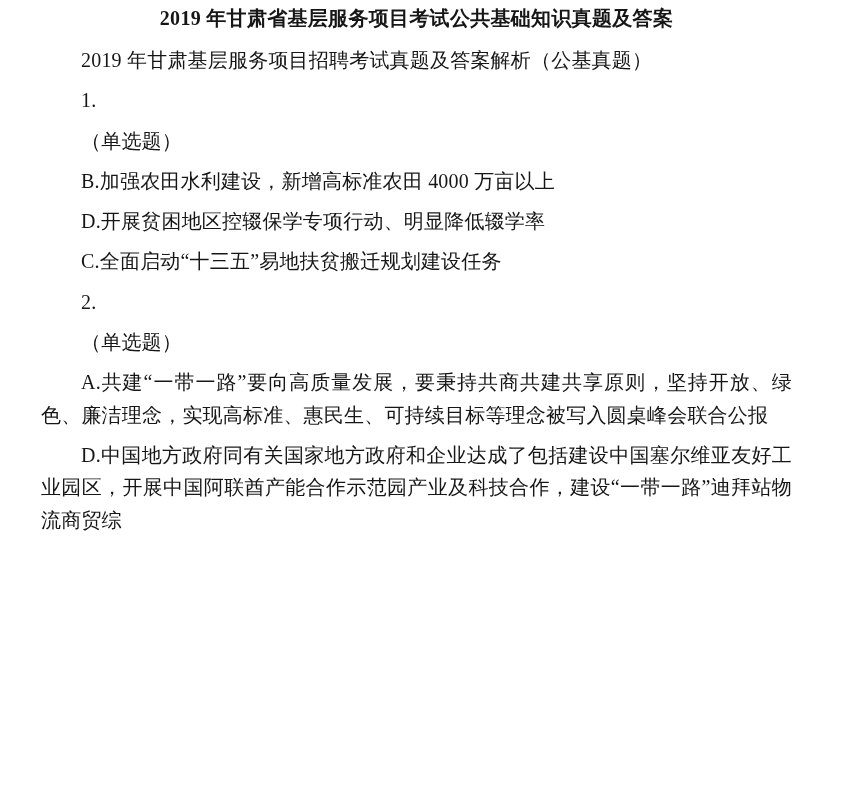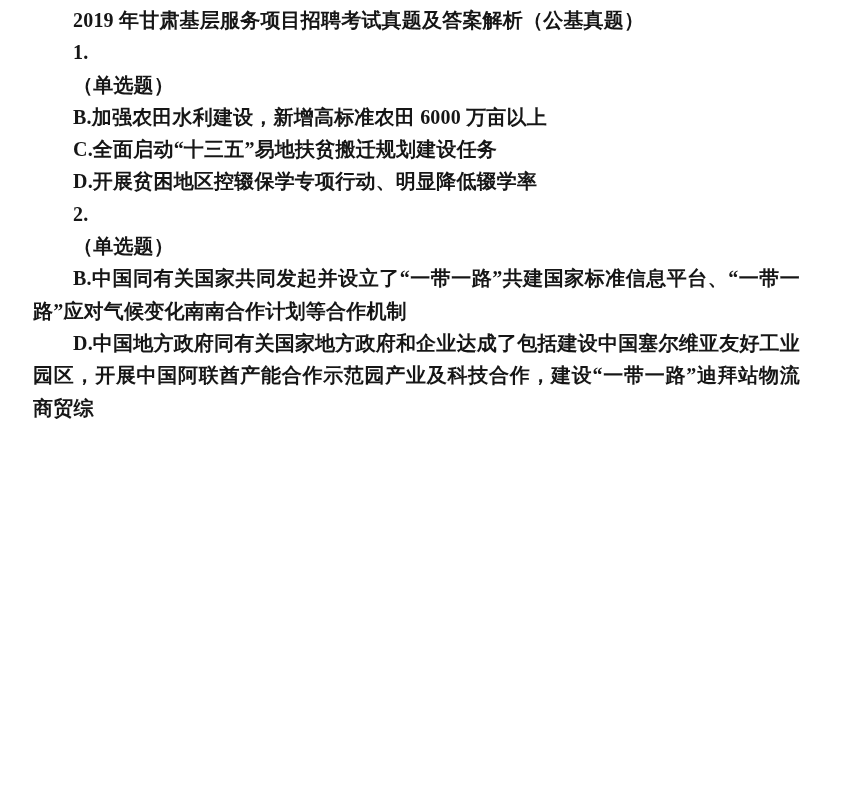--- a/index.html
+++ b/index.html
@@ -21,48 +21,48 @@
     font-size: 20px;
     font-weight: 700;
     text-align: center;
     line-height: 28px;
     margin: 0 0 12px 0;
     letter-spacing: 0.3px;
   }
   .para {
     font-size: 20px;
     line-height: 32.3px;
-    margin: 0;
+    margin: 8px;
     text-align: justify;
     text-indent: 2em;
     letter-spacing: 0.2px;
     word-break: break-all;
-    font-weight: bold;
   }
   .question-block {
     margin: 0;
     padding: 0;
   }
 </style>
 </head>
 <body>
 
 <div class="page">
 
+  <h1 class="doc-title">2019 年甘肃省基层服务项目考试公共基础知识真题及答案</h1>
 
   <p class="para">2019 年甘肃基层服务项目招聘考试真题及答案解析（公基真题）</p>
 
   <div class="question-block">
     <p class="para">1.</p>
     <p class="para">（单选题）</p>
-    <p class="para">B.加强农田水利建设，新增高标准农田 6000 万亩以上</p>
+    <p class="para">B.加强农田水利建设，新增高标准农田 4000 万亩以上</p>
+    <p class="para">D.开展贫困地区控辍保学专项行动、明显降低辍学率</p>
     <p class="para">C.全面启动“十三五”易地扶贫搬迁规划建设任务</p>
-    <p class="para">D.开展贫困地区控辍保学专项行动、明显降低辍学率</p>
   </div>
 
   <div class="question-block">
     <p class="para">2.</p>
     <p class="para">（单选题）</p>
-    <p class="para">B.中国同有关国家共同发起并设立了“一带一路”共建国家标准信息平台、“一带一路”应对气候变化南南合作计划等合作机制</p>
+    <p class="para">A.共建“一带一路”要向高质量发展，要秉持共商共建共享原则，坚持开放、绿色、廉洁理念，实现高标准、惠民生、可持续目标等理念被写入圆桌峰会联合公报</p>
     <p class="para">D.中国地方政府同有关国家地方政府和企业达成了包括建设中国塞尔维亚友好工业园区，开展中国阿联酋产能合作示范园产业及科技合作，建设“一带一路”迪拜站物流商贸综</p>
   </div>
 
 </div>
 
 </body></html>

